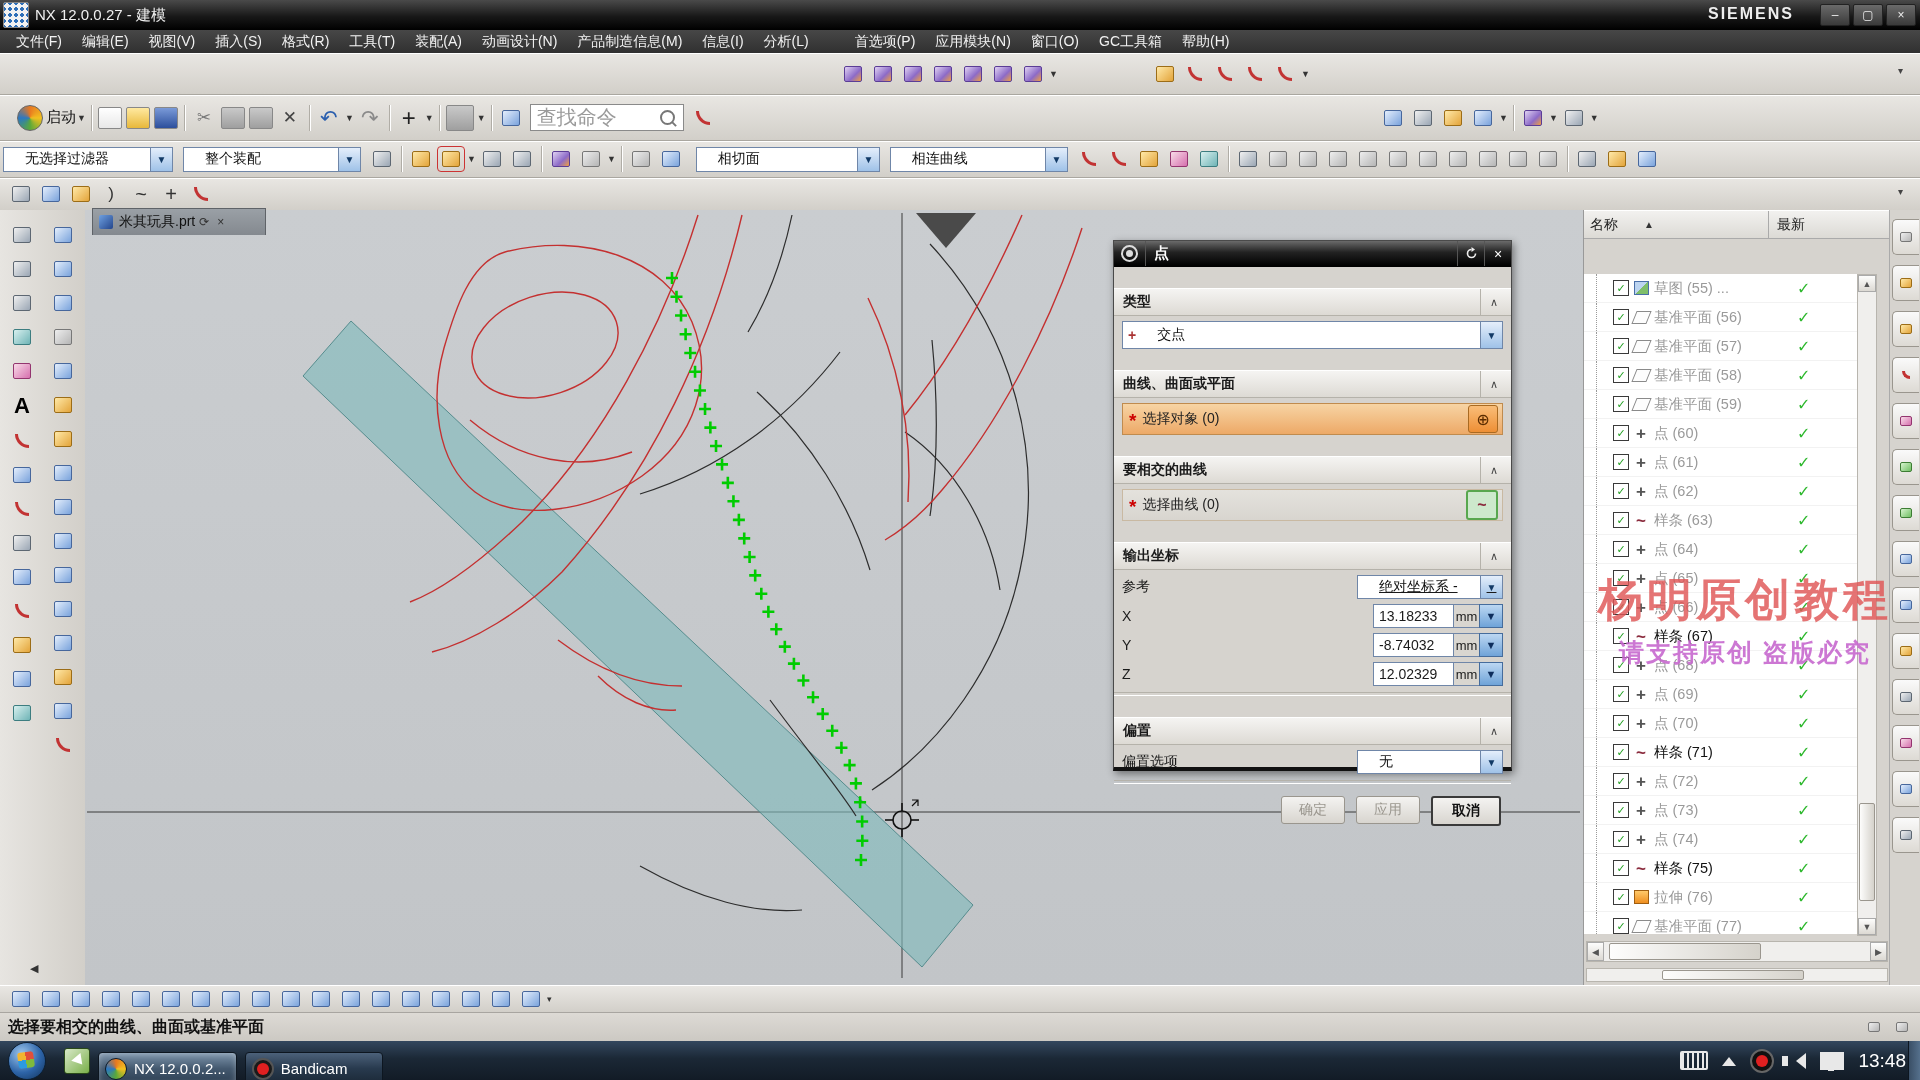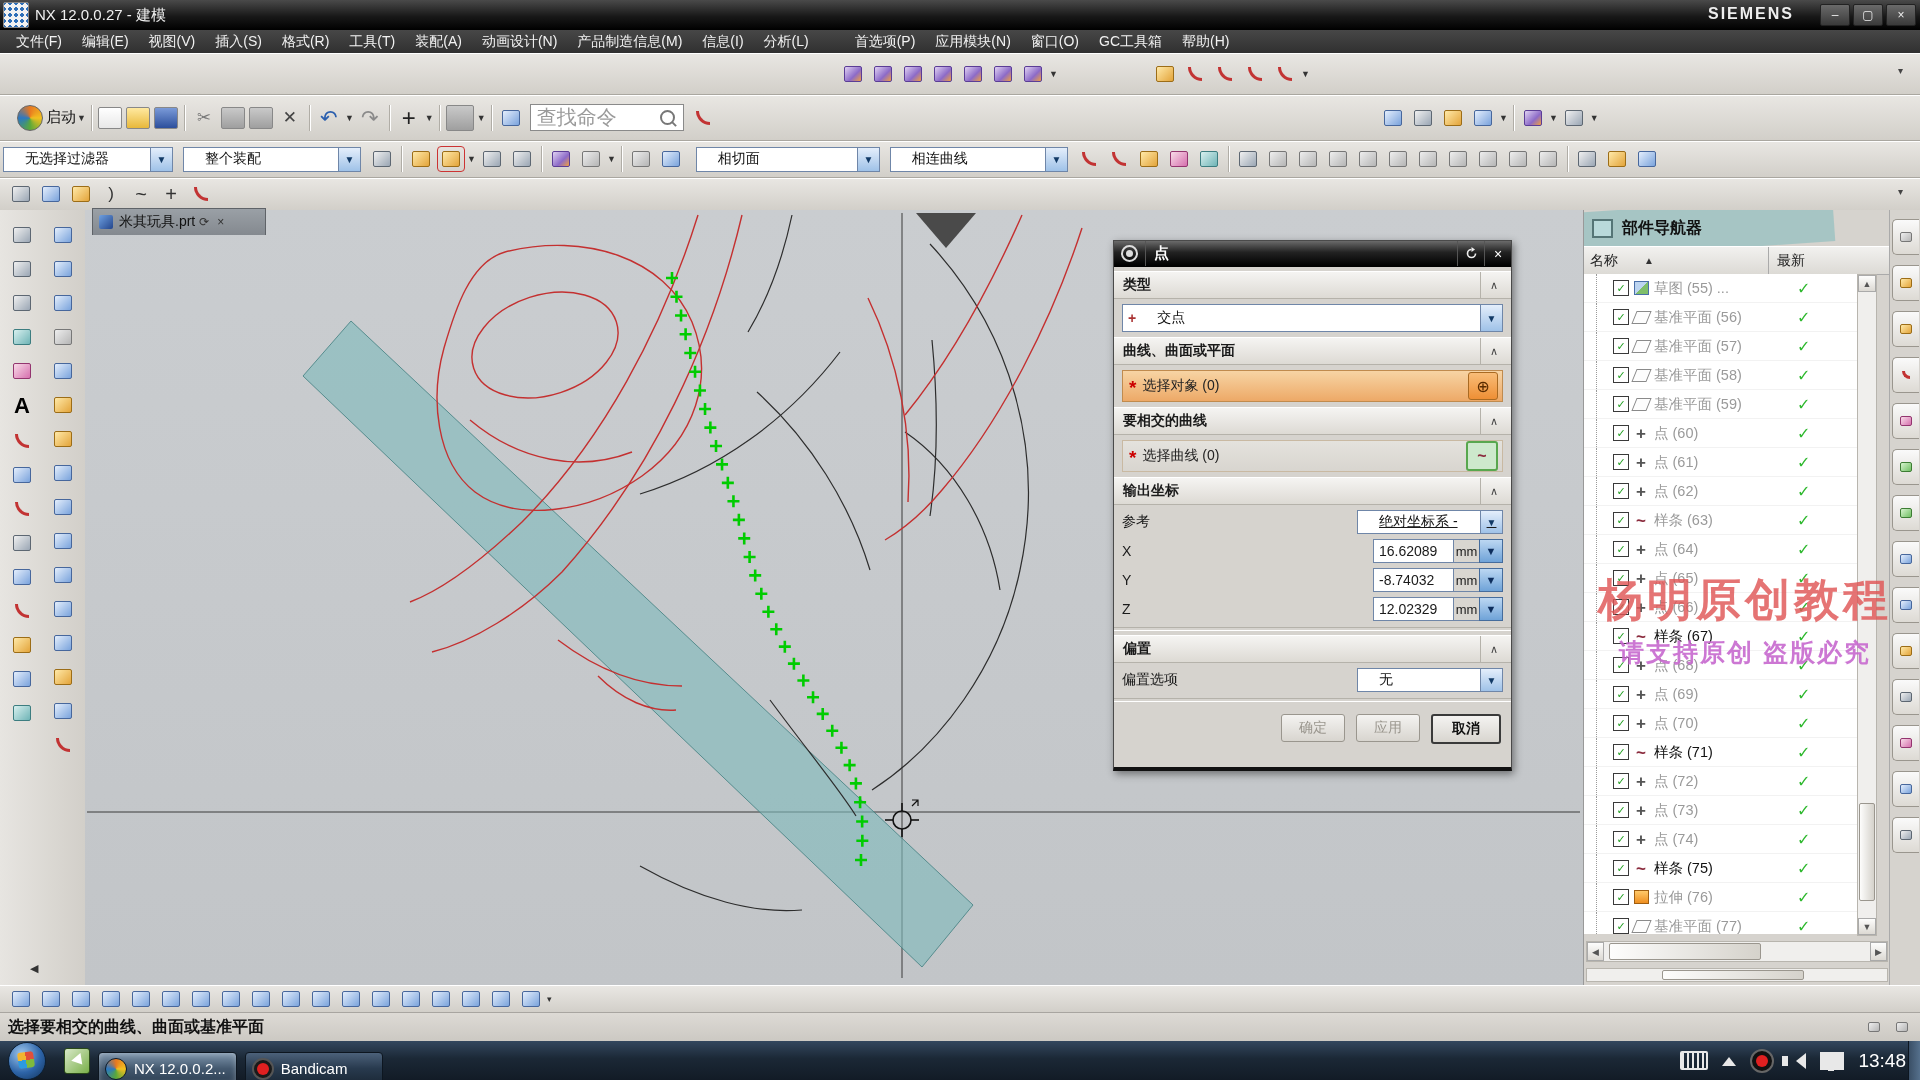--- a/index.html
+++ b/index.html
@@ -65,21 +65,21 @@
   #doc-tab .tbx{color:#333;font-size:12px;margin:0 4px;}
   #geom{left:85px;top:210px;z-index:1;}
   
   #dialog{left:1113px;top:240px;width:397px;height:526px;background:#d6d3ce;border:1px solid #4a4a4a;border-bottom:4px solid #111;box-shadow:2px 3px 8px rgba(0,0,0,.45);z-index:6;}
   #dlg-title{height:25px;background:linear-gradient(#6a6a6a,#222 45%,#000);display:flex;align-items:center;color:#fff;border-bottom:1px solid #000;}
   #dlg-title .gear{width:13px;height:13px;border:2.5px solid #ddd;border-radius:50%;margin:0 7px;position:relative;}
   #dlg-title .gear::after{content:"";position:absolute;inset:3px;background:#ddd;border-radius:50%;}
   #dlg-title .tsep2{width:1px;height:100%;background:#555;margin-right:8px;}
   #dlg-title .dtitle{flex:1;font-size:15px;font-weight:bold;}
   .dlg-hbtn{width:26px;height:100%;display:flex;align-items:center;justify-content:center;border-left:1px solid #555;color:#fff;font-size:14px;}
-  .sec-h{height:26px;margin-top:4px;background:linear-gradient(#f5f4f2,#dddad4);border-top:1px solid #fff;border-bottom:1px solid #b5b2aa;display:flex;align-items:center;font-size:14px;font-weight:bold;color:#1a1a1a;padding-left:9px;position:relative;}
+  .sec-h{height:26px;margin-top:21px;background:linear-gradient(#f5f4f2,#dddad4);border-top:1px solid #fff;border-bottom:1px solid #b5b2aa;display:flex;align-items:center;font-size:14px;font-weight:bold;color:#1a1a1a;padding-left:9px;position:relative;}
   .sec-h .caretbox{position:absolute;right:4px;top:0;width:26px;height:100%;border-left:1px solid #b5b2aa;display:flex;align-items:center;justify-content:center;font-size:11px;color:#444;font-weight:normal;}
   .dlg-row{margin:5px 8px;display:flex;align-items:center;font-size:14px;color:#1a1a1a;}
   .sel-row{height:30px;border:1px solid #c9b9a2;display:flex;align-items:center;padding:0 4px;margin:5px 8px;background:linear-gradient(#e4e2dd,#d8d5cf);}
   .sel-row.hot{background:linear-gradient(#f7d4a4,#eda967);border-color:#c08b4e;}
   .ast{color:#c00;font-size:19px;font-weight:bold;margin:4px 6px 0 2px;}
   .sel-label{flex:1;font-size:14px;color:#222;}
   .sq-btn{width:28px;height:26px;border-radius:3px;display:flex;align-items:center;justify-content:center;}
   .sq-btn.orange{background:linear-gradient(#f9bd78,#ee8f35);border:1px solid #a96a22;color:#5a2c00;font-size:16px;}
   .sq-btn.green{background:#cde9cc;border:2px solid #58a74e;color:#8b2c3e;font-size:16px;font-weight:bold;}
   .dlg-combo{width:146px;}
@@ -507,21 +507,21 @@
       <span>参考</span>
       <div class="combo dlg-combo" style="margin-left:auto;height:24px;text-decoration:underline;">
         <span class="cv">绝对坐标系 -</span>
         <span class="cb">▼</span>
       </div>
     </div>
     <div id="coord-rows">
         <div class="dlg-row">
           <span>X</span>
           <span class="coord-field">
-            <span class="val">16.62089</span>
+            <span class="val">13.18233</span>
             <span class="unit">mm</span>
             <span class="spin">▼</span>
           </span>
         </div>
         <div class="dlg-row">
           <span>Y</span>
           <span class="coord-field">
             <span class="val">-8.74032</span>
             <span class="unit">mm</span>
             <span class="spin">▼</span>
@@ -552,25 +552,20 @@
 
     <div class="dlg-div"></div>
     <div id="dlg-buttons">
       <div class="dbtn disabled">确定</div>
       <div class="dbtn disabled">应用</div>
       <div class="dbtn primary">取消</div>
     </div>
   </div>
 
   <div id="navpanel" class="abs">
-    <div id="nav-title">
-      <div id="nav-stripe"></div>
-      <span class="nicon"></span>
-      <span style="position:relative;">部件导航器</span>
-    </div>
     <div id="nav-header">
       <span class="hname">
         <span>名称</span>
         <span style="font-size:10px;color:#333;">▲</span>
       </span>
       <span class="hsep"></span>
       <span>最新</span>
     </div>
     <div id="nav-rows">
         <div class="nrow">

